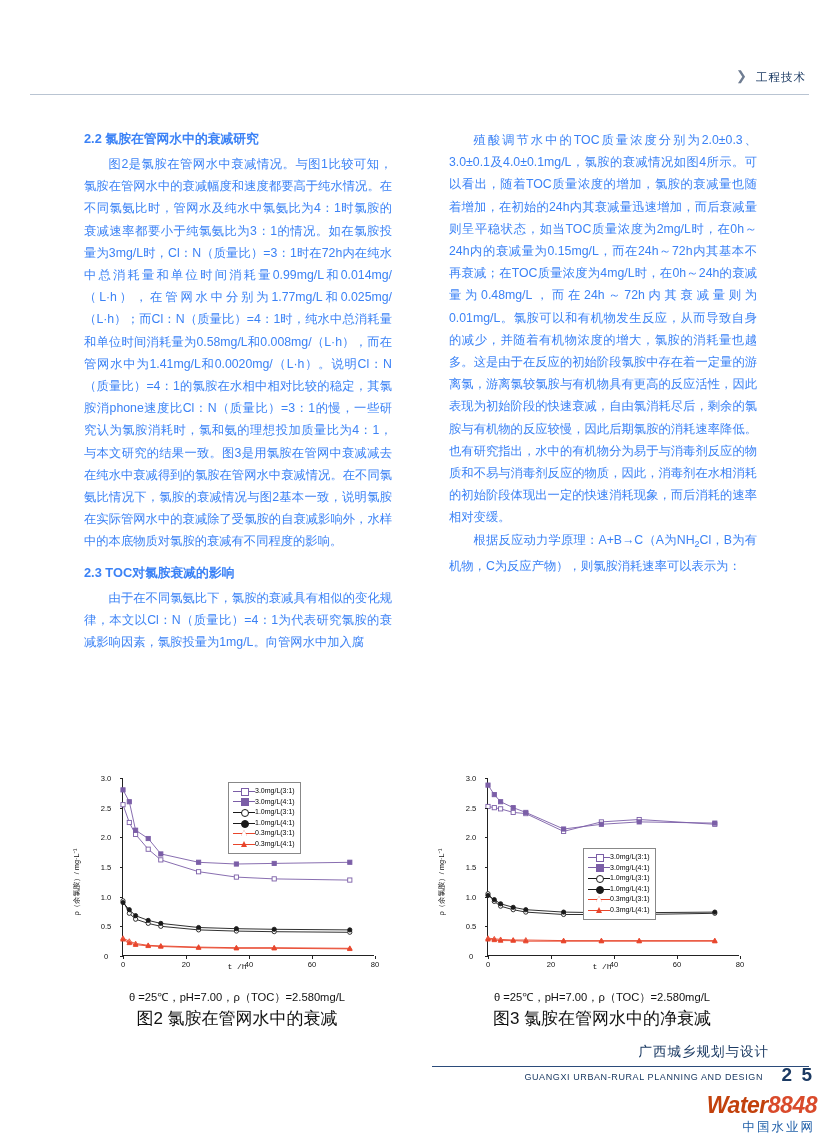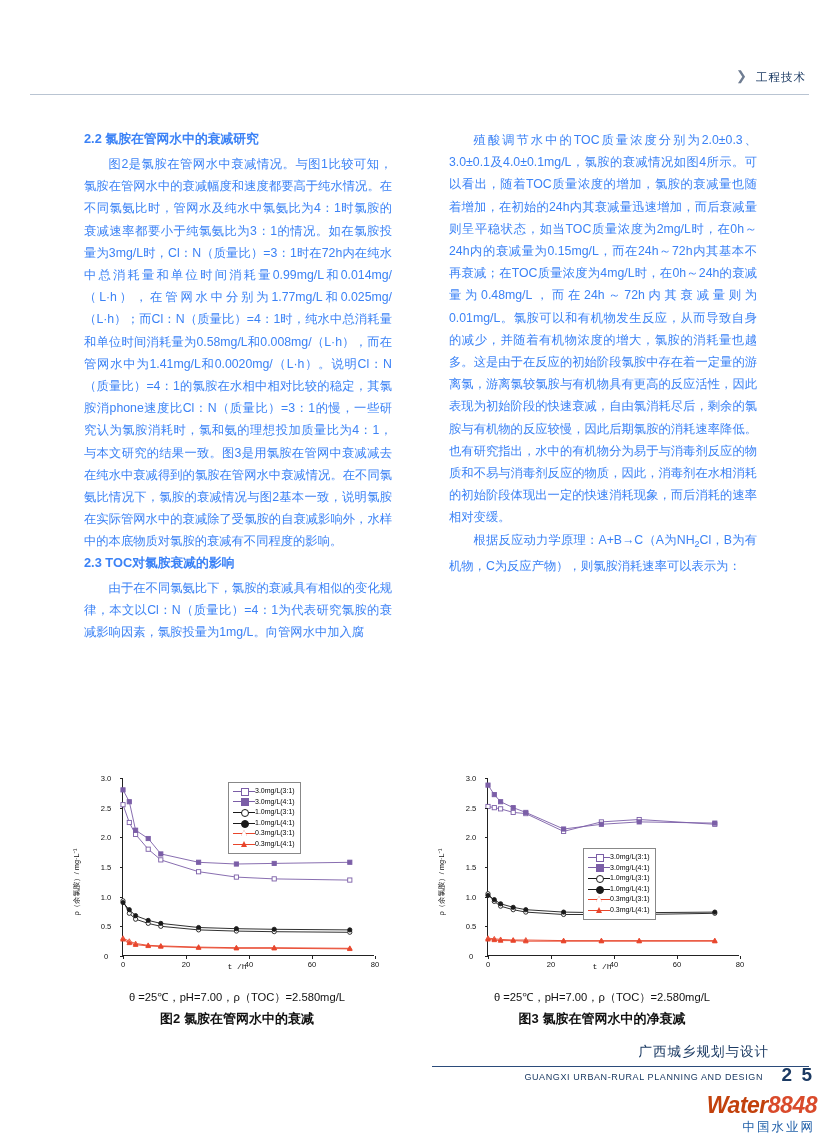--- a/index.html
+++ b/index.html
@@ -62,21 +62,21 @@
   }
   .col-left { left: 84px; }
   .col-right { left: 449px; }
 
   h3.sec {
     font-size: 12.8px;
     font-weight: bold;
     margin: 0 0 4px 0;
     line-height: 20px;
   }
-  h3.sec.spaced { }
+  h3.sec.spaced { margin-top: 10px; }
   p.para {
     margin: 0;
     text-indent: 2em;
   }
   
   .frac {
     display: inline-block;
     vertical-align: -0.55em;
     text-align: center;
     line-height: 1.05;
@@ -195,21 +195,21 @@
   svg.series { position: absolute; left: 0; top: 0; overflow: visible; }
 
   .figcap {
     width: 318px;
     text-align: center;
     font-size: 11.2px;
     line-height: 20px;
     margin-top: 2px;
     color: #111;
   }
-  .figcap.title { font-size: 13px; font-weight: bold; }
+  .figcap.title { font-size: 17px; }
 
   
   .footer-rule {
     position: absolute;
     left: 432px;
     top: 1066px;
     width: 377px;
     height: 1px;
     background: #2b4b7a;
   }

